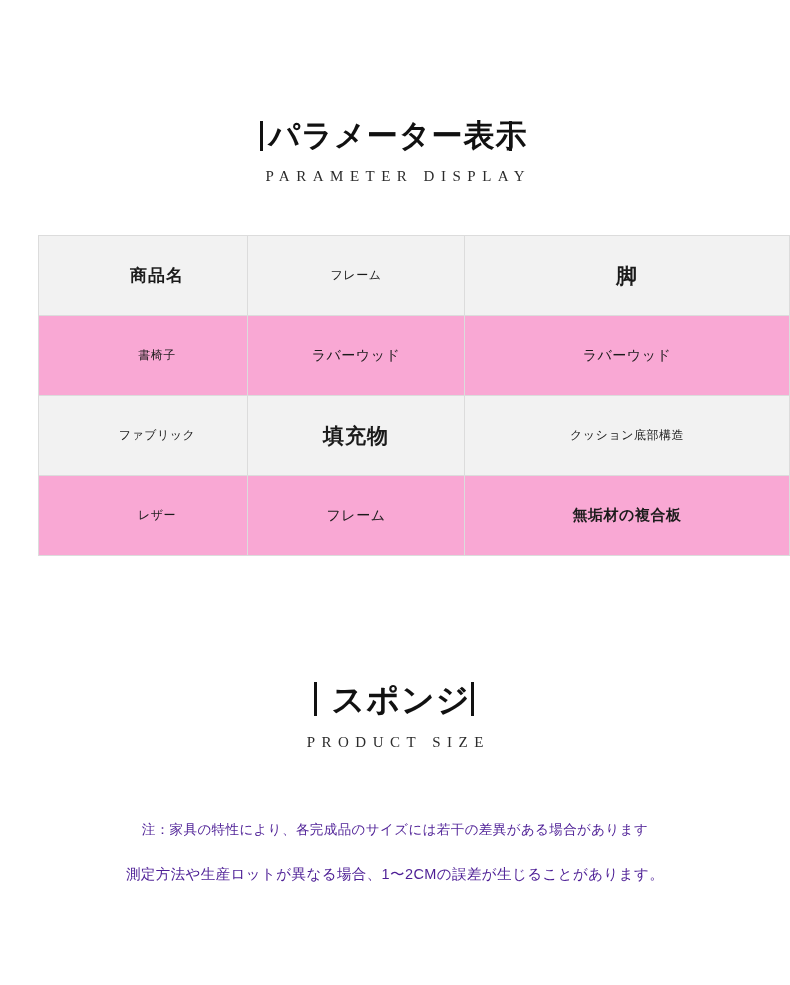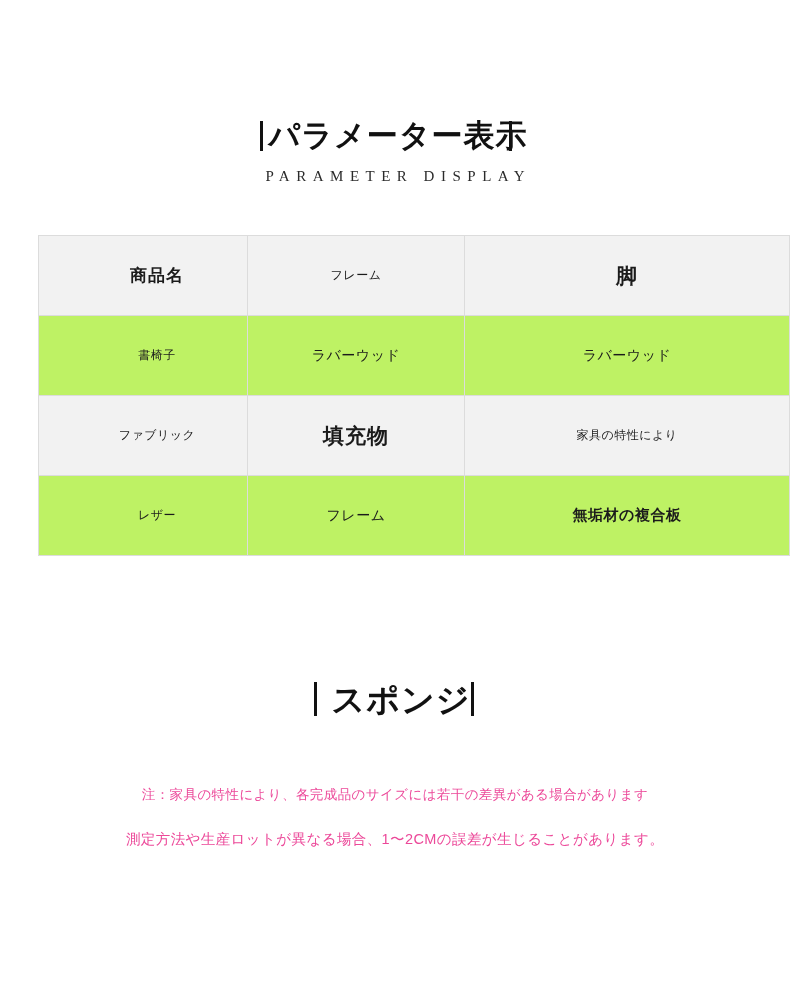--- a/index.html
+++ b/index.html
@@ -79,21 +79,21 @@
   table.param td {
     border: 1px solid #dcdcdc;
     text-align: center;
     vertical-align: middle;
     color: #1b1b1b;
   }
   tr.row-shaded td {
     background: #f2f2f2;
   }
   tr.row-plain td {
-    background: #bef264;
+    background: #f9a8d4;
   }
   td.c1 { width: 178px; padding-left: 29px; }
   td.c2 { width: 214px; }
   td.c3 { width: 322px; }
 
   .cell-h {
     font-size: 17px;
     font-weight: bold;
     letter-spacing: 1px;
   }
@@ -143,21 +143,21 @@
     margin-top: 18px;
   }
 
   
   .notes {
     margin-top: 68px;
     text-align: center;
   }
   .note-line {
     font-size: 13.5px;
-    color: #ec4899;
+    color: #4c1d95;
     letter-spacing: 0.4px;
     line-height: 1.6;
   }
   .note-line.second {
     margin-top: 22px;
     font-size: 14.5px;
     text-align: center;
   }
 </style>
 </head>
@@ -183,37 +183,38 @@
         <td class="c3 cell-h-big">脚</td>
       </tr>
       <tr class="row-plain r2">
         <td class="c1 cell-sm">書椅子</td>
         <td class="c2 cell-sm-light">ラバーウッド</td>
         <td class="c3 cell-sm-light">ラバーウッド</td>
       </tr>
       <tr class="row-shaded r3">
         <td class="c1 cell-sm">ファブリック</td>
         <td class="c2 cell-h-big">填充物</td>
-        <td class="c3 cell-sm">家具の特性により</td>
+        <td class="c3 cell-sm">クッション底部構造</td>
       </tr>
       <tr class="row-plain r4">
         <td class="c1 cell-sm">レザー</td>
         <td class="c2 cell-sm-light">フレーム</td>
         <td class="c3 cell-md">無垢材の複合板</td>
       </tr>
     </tbody>
       </table>
   </div>
 
   <div class="section-head head-2">
     <div class="title-line">
       <span class="bar bar-left"></span>
       <span class="title-main">スポンジ</span>
       <span class="bar bar-right"></span>
     </div>
+    <div class="subtitle">PRODUCT SIZE</div>
   </div>
 
   <div class="notes">
     <div class="note-line">注：家具の特性により、各完成品のサイズには若干の差異がある場合があります</div>
     <div class="note-line second">測定方法や生産ロットが異なる場合、1〜2CMの誤差が生じることがあります。</div>
   </div>
 
 </div>
 
 </body></html>

